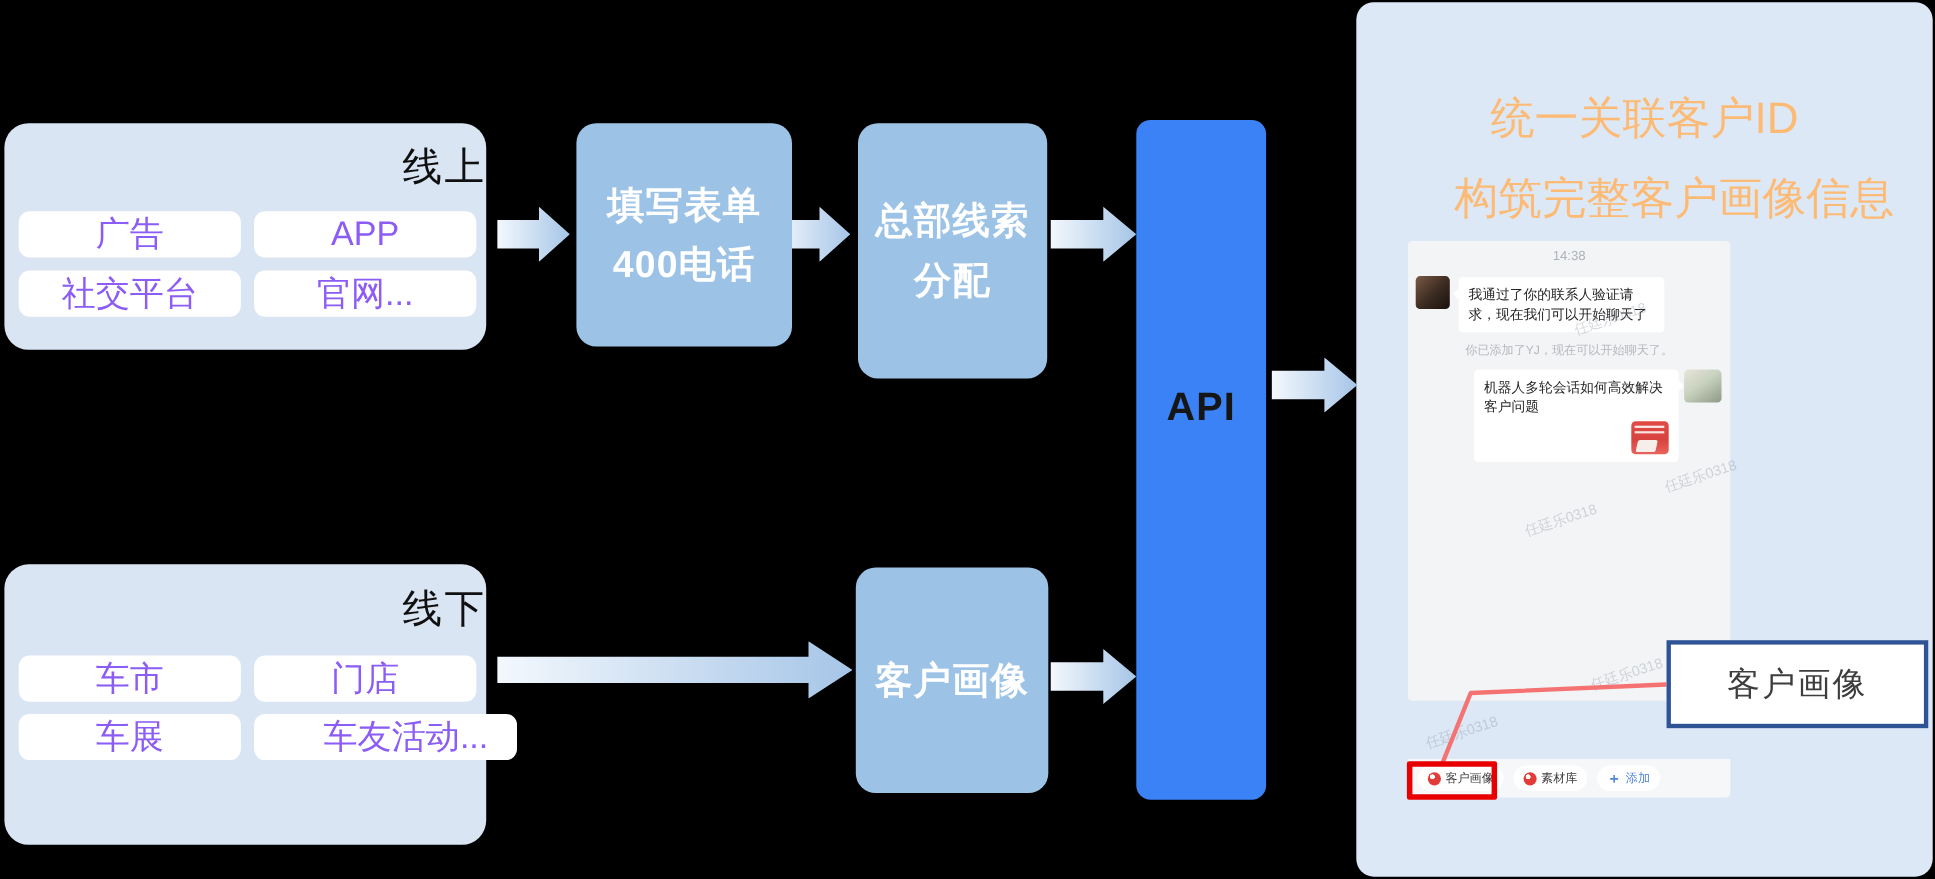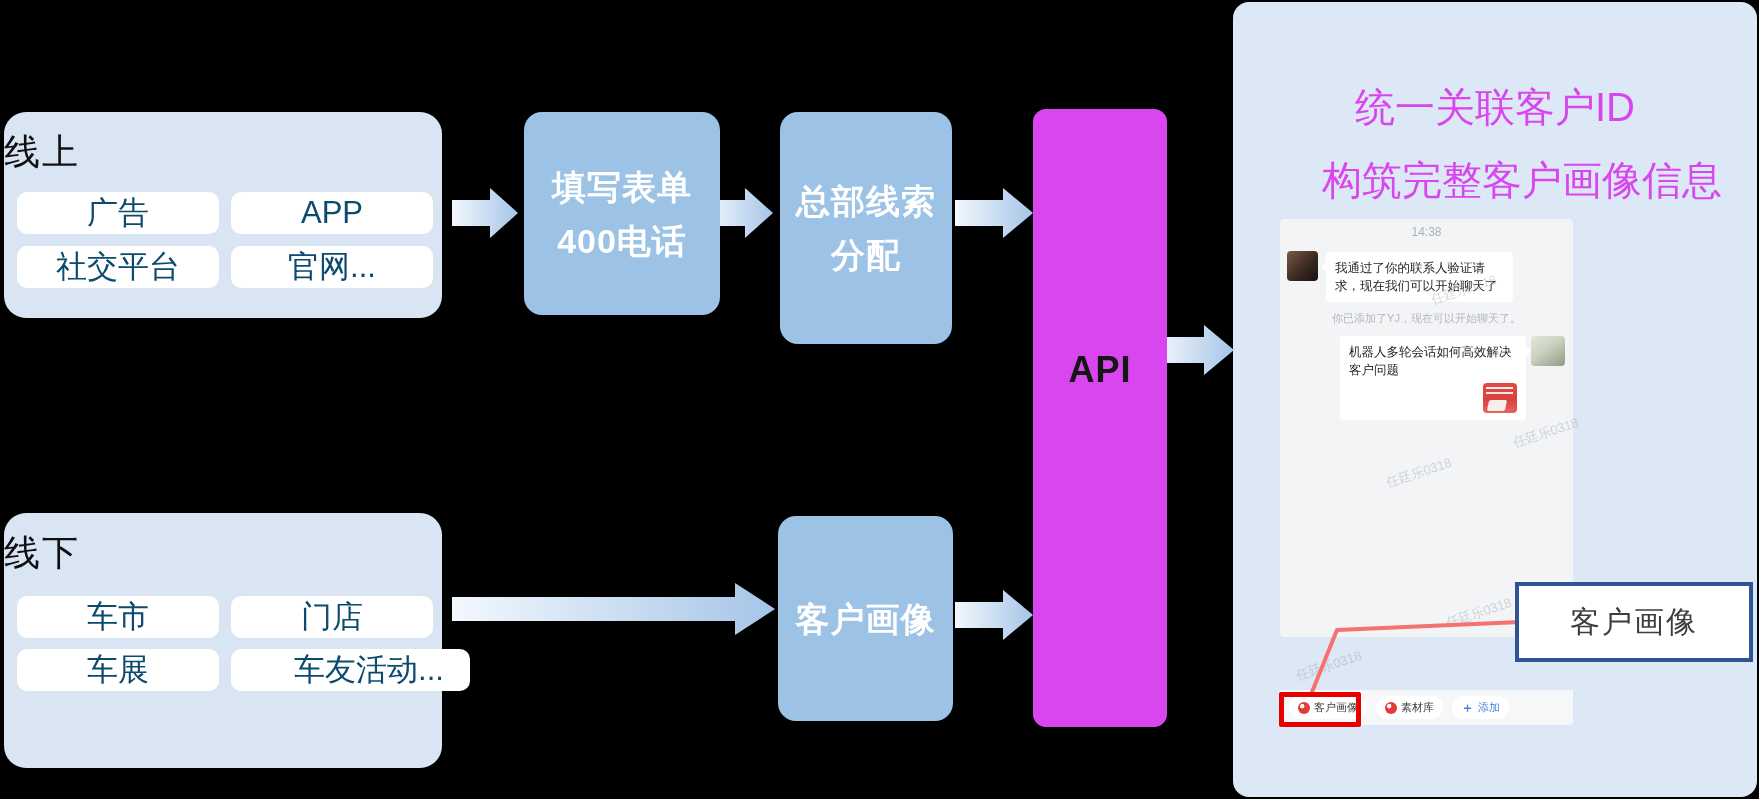--- a/index.html
+++ b/index.html
@@ -2,43 +2,43 @@
 <html><head>
 <meta charset="utf-8">
 <style>
   * { margin:0; padding:0; box-sizing:content-box; }
   html,body { width:1759px; height:799px; background:#000; overflow:hidden; }
   body { font-family:"Liberation Sans","DejaVu Sans",sans-serif; }
   .stage { position:relative; width:1759px; height:799px; background:#000; }
 
   
   .src-box { position:absolute; background:#dae5f3; border-radius:22px; }
-  .src-title { position:absolute; top:16px; left:0; width:100%; text-align:left;
+  .src-title { position:absolute; top:16px; left:0; width:100%; text-align:right;
                font-size:36px; color:#101010; letter-spacing:2px; }
   .chip { position:absolute; width:202px; height:42px; background:#fff; border-radius:10px;
-          color:#0c4a6e; font-size:31px; display:flex; align-items:center; justify-content:center; }
+          color:#8b5cf6; font-size:31px; display:flex; align-items:center; justify-content:center; }
 
   
   .proc-box { position:absolute; background:#9cc3e6; border-radius:18px;
               display:flex; flex-direction:column; align-items:center; justify-content:center;
               color:#fff; font-size:34px; font-weight:bold; line-height:54px; letter-spacing:1px; }
 
   
-  .api-box { position:absolute; left:1033px; top:109px; width:134px; height:618px;
-             background:#d946ef; border-radius:13px; }
+  .api-box { position:absolute; left:1033px; top:109px; width:118px; height:618px;
+             background:#3b82f6; border-radius:13px; }
   .api-label { position:absolute; top:240px; left:0; width:100%; text-align:center;
                font-size:36px; font-weight:bold; color:#161616; letter-spacing:1px; }
 
   .arrow { position:absolute; }
 
   
   .panel { position:absolute; left:1233px; top:2px; width:524px; height:795px;
            background:#dce8f5; border-radius:16px; }
   .panel-title { position:absolute; left:1233px; width:524px; text-align:center;
-                 font-size:40px; font-weight:500; color:#d946ef; }
+                 font-size:40px; font-weight:500; color:#fdba74; }
 
   
   .chat { position:absolute; left:1280px; top:219px; width:293px; height:418px;
           background:#f3f4f6; border-radius:4px; }
   .chat-time { position:absolute; top:6px; left:0; width:100%; text-align:center;
                font-size:12px; color:#aeb2ba; }
   .avatar { position:absolute; width:31px; height:30px; border-radius:4px; }
   .avatar-l { left:7px; top:32px; background:linear-gradient(135deg,#7a5a46 0%,#3a2a20 55%,#19120e 100%); }
   .avatar-r { left:251px; top:117px; width:34px; background:linear-gradient(145deg,#e8e4da 0%,#c9d2bf 45%,#8d9a85 100%); }
   .bubble { position:absolute; background:#fff; border-radius:4px; padding:7px 9px;

